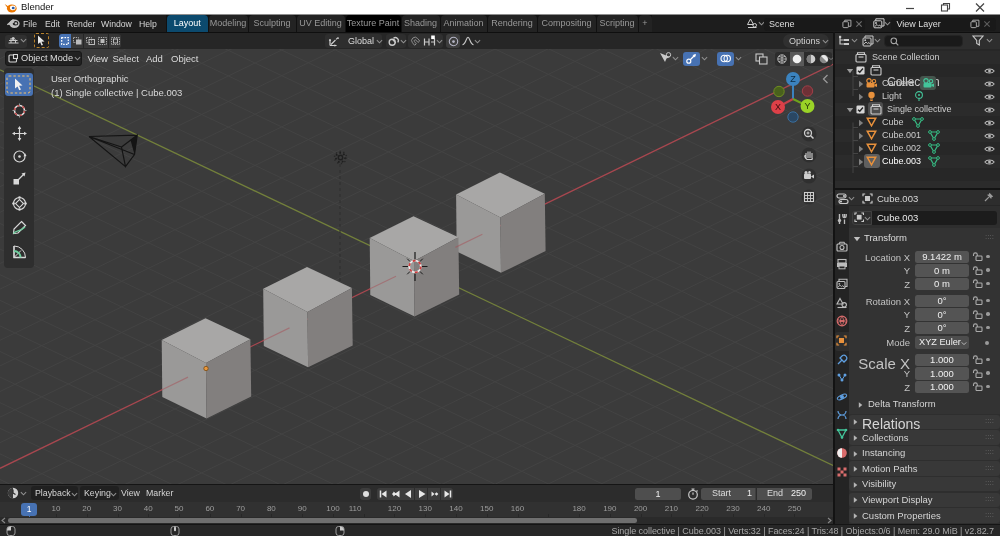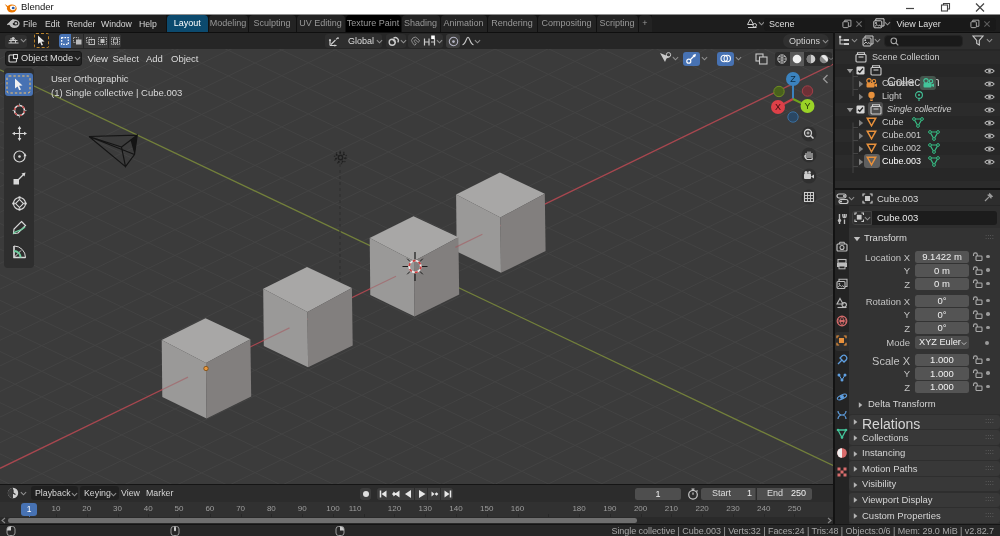--- a/index.html
+++ b/index.html
@@ -457,21 +457,21 @@
 <svg class="abs" style="left:856px;top:105.0px" width="9" height="9" viewBox="0 0 10 10">
     <rect x="0.5" y="0.5" width="9" height="9" rx="1.5" fill="#d6d6d6"></rect>
     <path d="M2.3 5.2 L4.2 7 L7.7 2.8" stroke="#222" stroke-width="1.5" fill="none"></path>
   </svg>
 <div class="abs" style="left:868px;top:102.0px;width:15px;height:14px;background:#4d4d4d;border-radius:3px;"></div>
 <svg class="abs" style="left:870px;top:103.5px" width="12" height="11" viewBox="0 0 12 11">
     <rect x="1" y="2.5" width="10" height="7.5" rx="1" fill="none" stroke="#cecece" stroke-width="1.1"></rect>
     <path d="M2.5 2.5 L2.5 0.8 L9.5 0.8 L9.5 2.5" fill="none" stroke="#cecece" stroke-width="1.1"></path>
     <path d="M3.5 5 L8.5 5" stroke="#cecece" stroke-width="1.1"></path>
   </svg>
-<div class="abs tx" style="left:887px;top:103.5px;font-size:9px;color:#cccccc;font-style:italic;">Single collective</div>
+<div class="abs tx" style="left:887px;top:103.5px;font-size:9px;color:#cccccc;">Single collective</div>
 <svg class="abs" style="left:984px;top:105.5px" width="11" height="8" viewBox="0 0 13 9">
     <path d="M1 4.5 C3 1.2 10 1.2 12 4.5 C10 7.8 3 7.8 1 4.5 Z" fill="none" stroke="#b9b9b9" stroke-width="1.2"></path>
     <circle cx="6.5" cy="4.5" r="1.7" fill="#b9b9b9"></circle>
   </svg>
 <svg class="abs" style="left:858px;top:118.5px" width="6" height="8" viewBox="0 0 6 8">
     <path d="M1 0.8 L1 7.2 L5.2 4 Z" fill="#808080"></path>
   </svg>
 <svg class="abs" style="left:866px;top:117.0px" width="11" height="10" viewBox="0 0 11 10">
     <path d="M1.2 1.2 L9.8 1.2 L5.5 8.8 Z" fill="none" stroke="#e8913c" stroke-width="1.5"></path>
   </svg>
@@ -693,21 +693,21 @@
     <rect x="4" y="4" width="6" height="4.5" rx="0.8" fill="none" stroke="#ababab" stroke-width="1.1"></rect>
   </svg>
 <div class="abs" style="left:986px;top:325.5px;width:3.5px;height:3.5px;border-radius:50%;background:#9a9a9a;"></div>
 <div class="abs tx" style="left:0px;top:337px;width:910px;text-align:right;font-size:9.5px;color:#c3c3c3;">Mode</div>
 <div class="abs" style="left:915px;top:336px;width:54px;height:12.5px;background:#4d4d4d;border-radius:2.5px;"></div>
 <div class="abs tx" style="left:919px;top:336.5px;font-size:9.2px;color:#f0f0f0;">XYZ Euler</div>
 <svg class="abs" style="left:961px;top:340.5px" width="6" height="5" viewBox="0 0 8 5">
     <path d="M1 1 L4 4 L7 1" stroke="#c0c0c0" stroke-width="1.3" fill="none"></path>
   </svg>
 <div class="abs" style="left:985px;top:340.5px;width:4px;height:4px;border-radius:50%;background:#9a9a9a;"></div>
-<div class="abs tx" style="left:0px;top:354.5px;width:910px;text-align:right;font-size:11px;color:#c3c3c3;">Scale X</div>
+<div class="abs tx" style="left:0px;top:354.5px;width:910px;text-align:right;font-size:15px;color:#c3c3c3;">Scale X</div>
 <div class="abs" style="left:915px;top:353.5px;width:54px;height:12.5px;background:#545454;border-radius:2.5px;"></div>
 <div class="abs tx" style="left:915px;top:354.0px;width:54px;text-align:center;font-size:9.5px;color:#f0f0f0;">1.000</div>
 <svg class="abs" style="left:972px;top:355.0px" width="11" height="9" viewBox="0 0 11 9">
     <path d="M1.5 4 L1.5 2.8 a1.9 1.9 0 0 1 3.8 0 L5.3 4" fill="none" stroke="#ababab" stroke-width="1.1"></path>
     <rect x="4" y="4" width="6" height="4.5" rx="0.8" fill="none" stroke="#ababab" stroke-width="1.1"></rect>
   </svg>
 <div class="abs" style="left:986px;top:357.5px;width:3.5px;height:3.5px;border-radius:50%;background:#9a9a9a;"></div>
 <div class="abs tx" style="left:0px;top:368px;width:910px;text-align:right;font-size:9.5px;color:#c3c3c3;">Y</div>
 <div class="abs" style="left:915px;top:367px;width:54px;height:12.5px;background:#545454;border-radius:2.5px;"></div>
 <div class="abs tx" style="left:915px;top:367.5px;width:54px;text-align:center;font-size:9.5px;color:#f0f0f0;">1.000</div>

